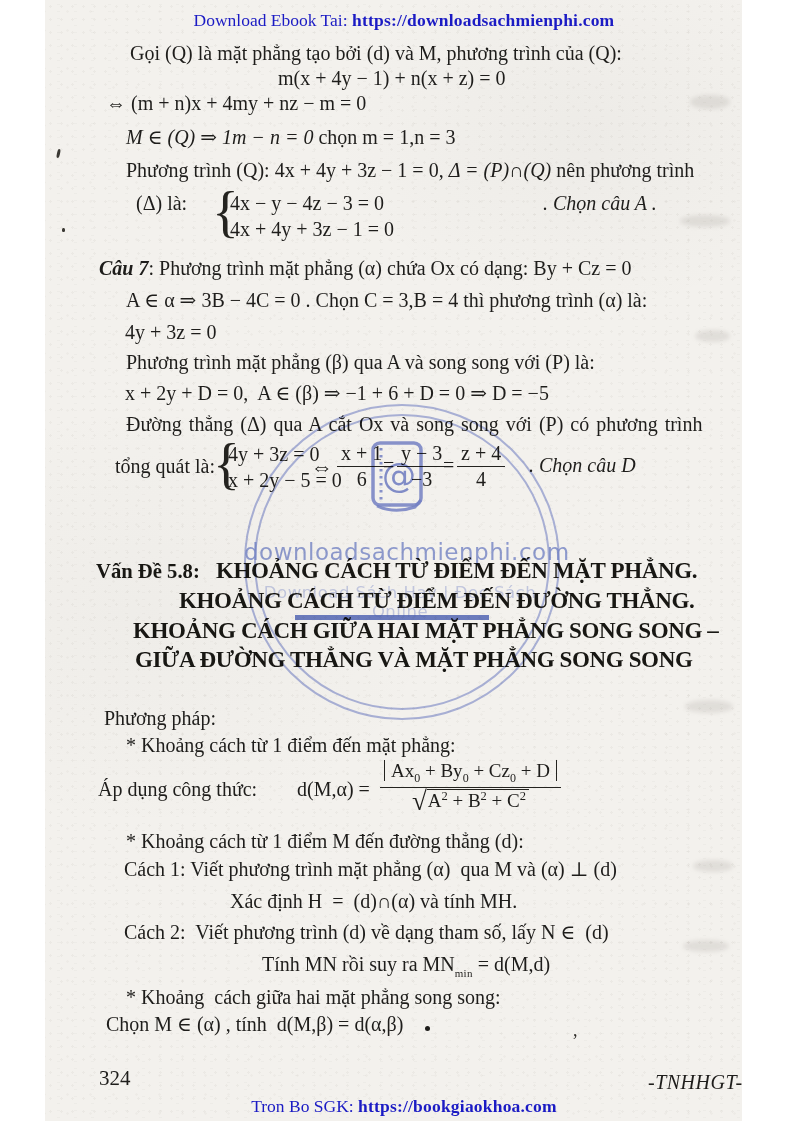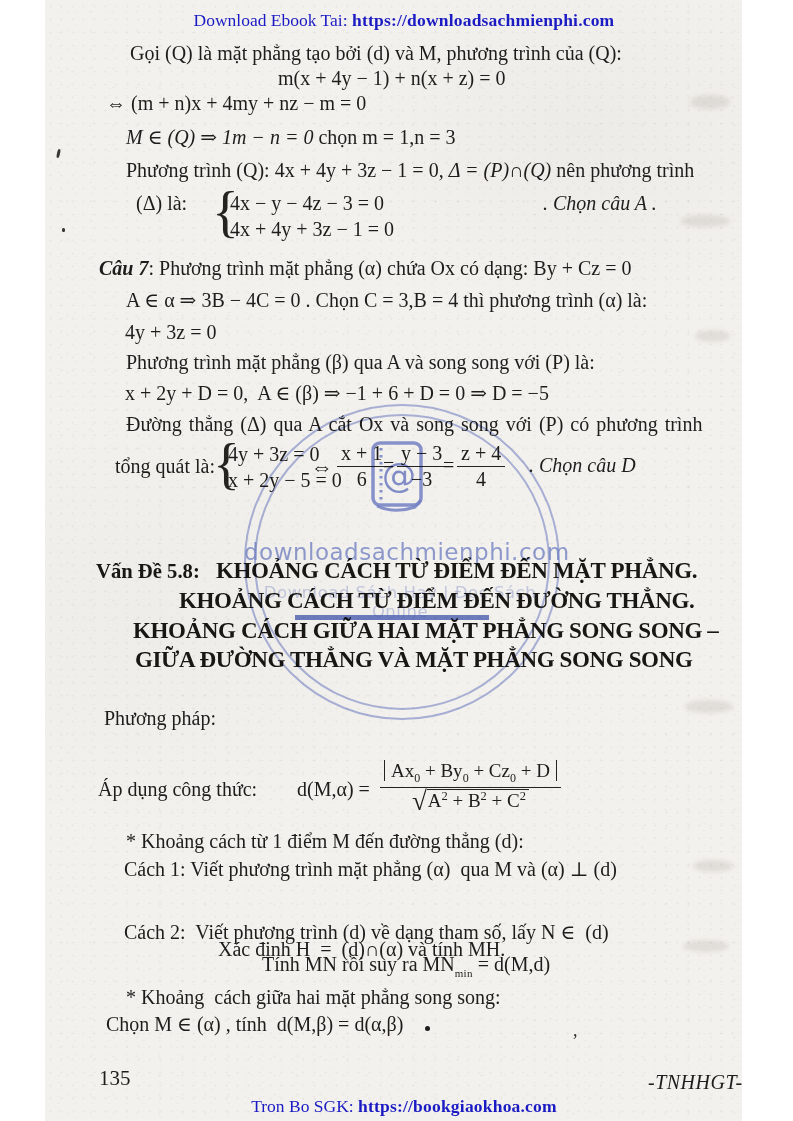--- a/index.html
+++ b/index.html
@@ -103,41 +103,42 @@
         </div>
       <span class="eq it" style="left:398px;top:14px;margin-left:24px;">. Chọn câu D</span>
     </div>
 
     <div class="title-line" style="left:51px;top:557px;"><span class="title-label">Vấn Đề 5.8:</span><span>   </span><span>KHOẢNG CÁCH TỪ ĐIỂM ĐẾN MẶT PHẲNG.</span></div>
     <div class="title-line" style="left:134px;top:587px;">KHOẢNG CÁCH TỪ ĐIỂM ĐẾN ĐƯỜNG THẲNG.</div>
     <div class="title-line" style="left:88px;top:617px;">KHOẢNG CÁCH GIỮA HAI MẶT PHẲNG SONG SONG –</div>
     <div class="title-line" style="left:90px;top:646px;">GIỮA ĐƯỜNG THẲNG VÀ MẶT PHẲNG SONG SONG</div>
 
     <div class="line" style="left:59px;top:706px;">Phương pháp:</div>
+    <div class="line" style="left:81px;top:733px;">* Khoảng cách từ 1 điểm đến mặt phẳng:</div>
 
     <div class="sys" style="left:53px;top:760px;width:560px;height:62px;">
       <span class="lbl" style="left:0;top:18px;">Áp dụng công thức:</span>
       <span class="lbl" style="left:199px;top:18px;">d(M,α) =</span>
       <div class="frac" style="left:282px;top:0;font-size:19px;">
         <span class="num" style="border-bottom:1.6px solid #24231f;"><span class="abs"><span>Ax</span><span class="sb">0</span><span> + By</span><span class="sb">0</span><span> + Cz</span><span class="sb">0</span><span> + D</span></span></span>
         <span class="den"><span class="sqrt-sign">√</span><span class="radicand"><span>A</span><span class="sp">2</span><span> + B</span><span class="sp">2</span><span> + C</span><span class="sp">2</span></span></span>
       </div>
     </div>
 
     <div class="line" style="left:81px;top:829px;">* Khoảng cách từ 1 điểm M đến đường thẳng (d):</div>
     <div class="line" style="left:79px;top:857px;text-align:center;">Cách 1: Viết phương trình mặt phẳng (α)  qua M và (α) ⊥ (d)</div>
-    <div class="line" style="left:173px;top:889px;margin-top:48px;">Xác định H  =  (d)∩(α) và tính MH.</div>
+    <div class="line" style="left:185px;top:889px;">Xác định H  =  (d)∩(α) và tính MH.</div>
     <div class="line" style="left:79px;top:920px;">Cách 2:  Viết phương trình (d) về dạng tham số, lấy N ∈  (d)</div>
     <div class="line" style="left:81px;top:985px;">* Khoảng  cách giữa hai mặt phẳng song song:</div>
     <div class="line" style="left:217px;top:952px;"><span>Tính MN rồi suy ra MN</span><span class="sub-min">min</span><span> = d(M,d)</span></div>
     <div class="line" style="left:61px;top:1012px;">Chọn M ∈ (α) , tính  d(M,β) = d(α,β)</div>
     <div class="bolddot" style="left:380px;top:1026px;"></div>
     <div class="comma-speck" style="left:528px;top:1020px;">,</div>
 
-    <div class="line" style="left:54px;top:1066px;font-size:21px;">135</div>
+    <div class="line" style="left:54px;top:1066px;font-size:21px;">324</div>
     <div class="line footer-imprint" style="left:603px;top:1070px;">-TNHHGT-</div>
     <div class="line link center" style="top:1094px;"><span>Tron Bo SGK: </span><b>https://bookgiaokhoa.com</b></div>
 
     <div class="speck" style="left:12px;top:149px;width:3px;height:9px;transform:rotate(12deg);"></div>
     <div class="speck" style="left:17px;top:228px;width:3px;height:4px;"></div>
     <div class="smudge" style="left:645px;top:95px;width:40px;height:14px;"></div>
     <div class="smudge" style="left:635px;top:215px;width:50px;height:12px;"></div>
     <div class="smudge" style="left:650px;top:330px;width:35px;height:12px;"></div>
     <div class="smudge" style="left:640px;top:700px;width:48px;height:13px;"></div>
     <div class="smudge" style="left:648px;top:860px;width:40px;height:12px;"></div>

